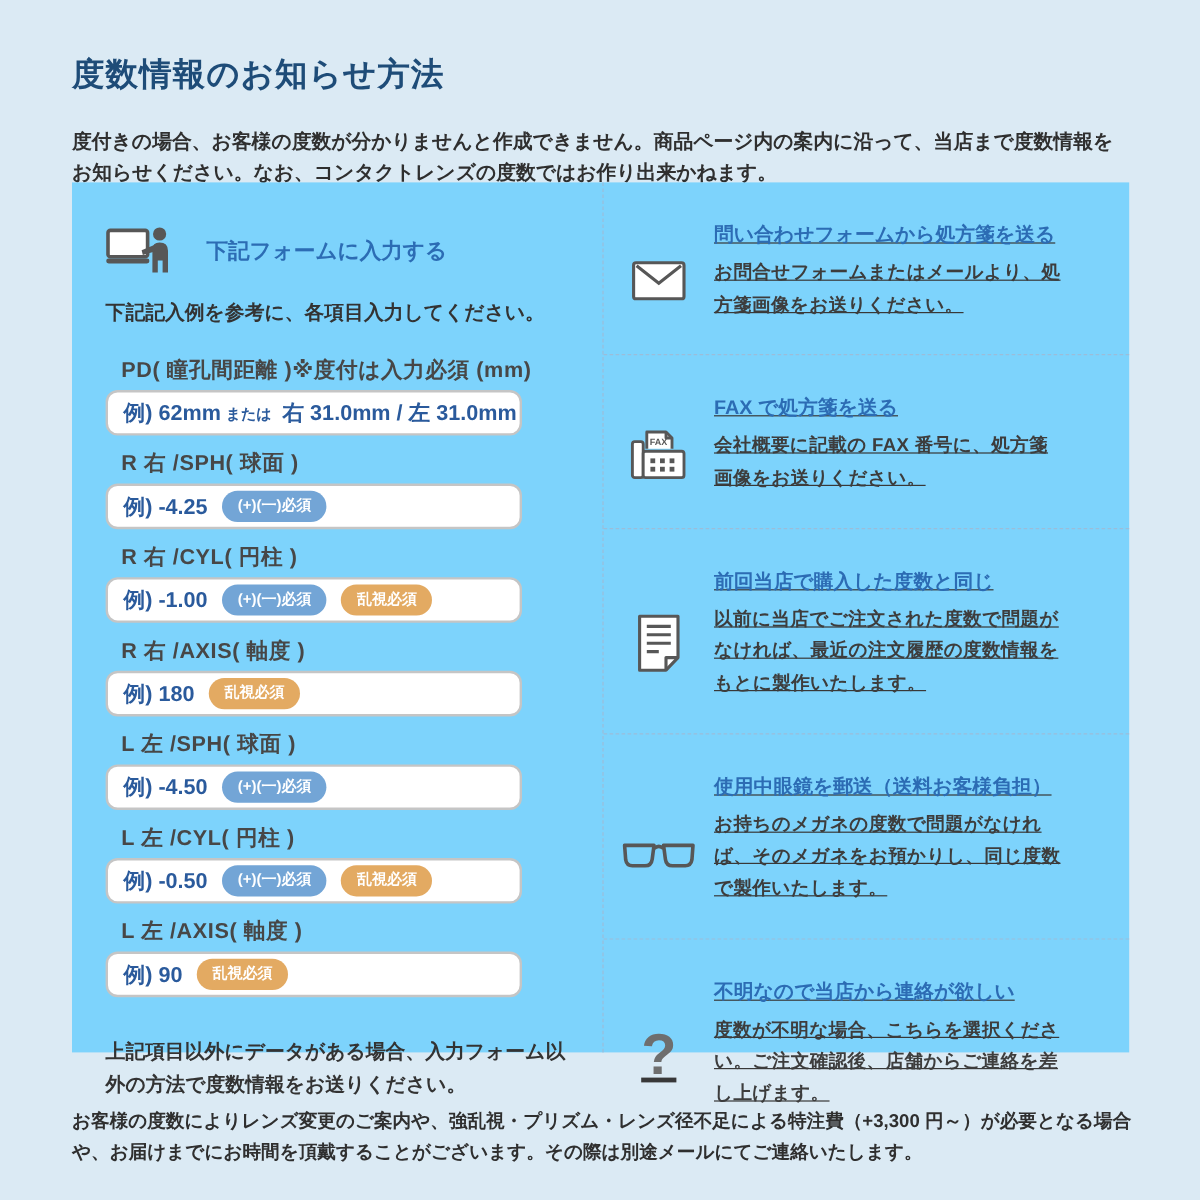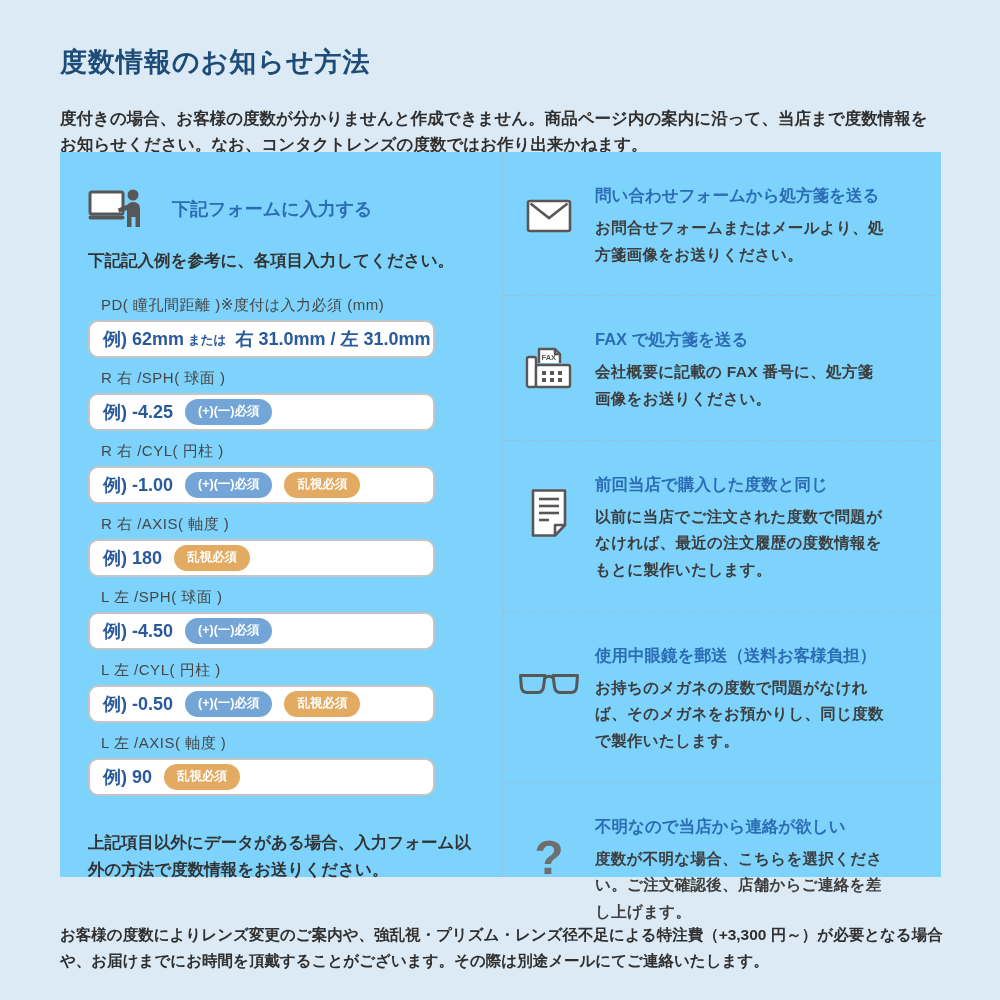--- a/index.html
+++ b/index.html
@@ -32,47 +32,47 @@
   }
   .form-header { display: flex; align-items: center; }
   .form-header .hicon { width: 58px; flex: 0 0 58px; }
   .form-header .htitle {
     margin-left: 26px; font-size: 18px; font-weight: bold; color: #2c6cb4;
   }
   .form-sub { margin-top: 20px; font-size: 16.5px; font-weight: bold; color: #333; }
   .fields { margin-top: 24px; padding-left = 0; }
   .field { margin-bottom: 11px; }
   .field-label {
-    font-size: 15px; font-weight: normal; color: #474747;
+    font-size: 18px; font-weight: bold; color: #474747;
     margin: 0 0 5px 13px; letter-spacing: 0.5px;
   }
   .field-box {
     width: 347px; height: 38px;
     background: #fff; border: 2px solid #c5c5c5; border-radius: 10px;
     display: flex; align-items: center; padding-left: 13px;
   }
   .ex { font-size: 18px; font-weight: bold; color: #2a5a9c; white-space: pre; }
   .ex-small { font-size: 12.5px; font-weight: bold; color: #2a5a9c; margin: 3px 4px 0 4px; white-space: pre; }
   .pill {
     margin-left: 12px; padding: 4px 13px 5px 13px; border-radius: 14px;
     font-size: 12.5px; font-weight: bold; color: #ffffff; white-space: nowrap;
   }
   .pill-blue { background: #73a5d6; text-align: right; }
   .pill-orange { background: #e3aa62; }
   .form-note {
     margin-top: 33px; font-size: 16.5px; font-weight: bold;
     line-height: 1.65; color: #333; width: 385px;
   }
   
-  .col-right { flex: 1; padding: 0 0 0 0; display: flex; flex-direction: column; }
+  .col-right { flex: 1; padding: 0 0 0 0; display: flex; flex-direction: column; text-decoration: underline; }
   .method { display: flex; padding: 33px 0 27px 0; }
   .method + .method { border-top: 1px dashed #9bbdd9; }
   .method .micon {
     flex: 0 0 92px; display: flex; justify-content: center;
-    align-items: flex-start; padding-top: 14px;
+    align-items: center; padding-top: 14px;
   }
   .method .mtext { flex: 1; padding-right: 30px; }
   .method .mheading { font-size: 16.5px; font-weight: bold; color: #2c6cb4; }
   .method .mbody {
     margin-top: 8px; font-size: 15.5px; font-weight: bold;
     line-height: 1.72; color: #3d3d3d; width: 292px; letter-spacing: 0.3px;
   }
   .qmark { font-size: 48px; font-weight: bold; color: #6e6e6e; line-height: 1; margin-top: 4px; }
   .page-footer {
     position: absolute; left: 60px; top: 922px; width: 888px;

